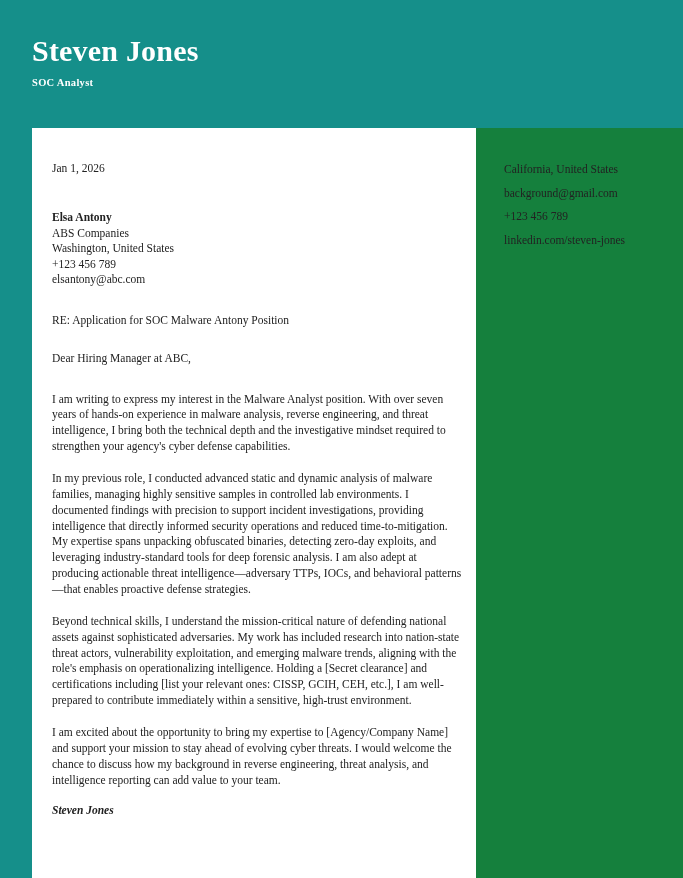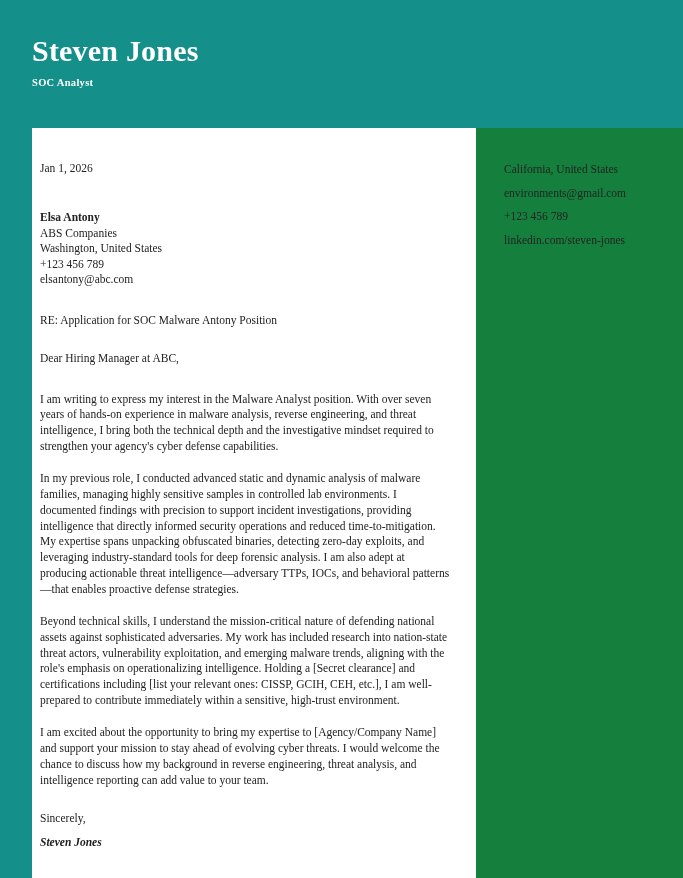--- a/index.html
+++ b/index.html
@@ -90,21 +90,21 @@
   .body-col {
     position: absolute;
     left: 32px;
     top: 128px;
     width: 444px;
     height: 750px;
     background: #ffffff;
   }
   .body-inner {
     position: absolute;
-    left: 0px;
+    left: 12px;
     top: 34px;
     width: 412px;
     padding-left: 8px;
   }
   .date {
     font-size: 11.5px;
     color: #222;
     margin-bottom: 24px;
   }
   .recipient {
@@ -160,21 +160,21 @@
       <div class="name">Steven Jones</div>
       <div class="role">SOC Analyst</div>
     </div>
   </div>
 
   <div class="left-rail"></div>
 
   <div class="sidebar">
     <div class="sidebar-inner">
       <div class="sidebar-line">California, United States</div>
-      <div class="sidebar-line">environments@gmail.com</div>
+      <div class="sidebar-line">background@gmail.com</div>
       <div class="sidebar-line">+123 456 789</div>
       <div class="sidebar-line">linkedin.com/steven-jones</div>
     </div>
   </div>
 
   <div class="body-col">
     <div class="body-inner">
 
       <div class="date">Jan 1, 2026</div>
 
@@ -188,19 +188,18 @@
 
       <div class="subject">RE: Application for SOC Malware Antony Position</div>
 
       <div class="salutation">Dear Hiring Manager at ABC,</div>
 
       <div class="para">I am writing to express my interest in the Malware Analyst position. With over seven years of hands-on experience in malware analysis, reverse engineering, and threat intelligence, I bring both the technical depth and the investigative mindset required to strengthen your agency's cyber defense capabilities.</div>
       <div class="para">In my previous role, I conducted advanced static and dynamic analysis of malware families, managing highly sensitive samples in controlled lab environments. I documented findings with precision to support incident investigations, providing intelligence that directly informed security operations and reduced time-to-mitigation. My expertise spans unpacking obfuscated binaries, detecting zero-day exploits, and leveraging industry-standard tools for deep forensic analysis. I am also adept at producing actionable threat intelligence—adversary TTPs, IOCs, and behavioral patterns—that enables proactive defense strategies.</div>
       <div class="para">Beyond technical skills, I understand the mission-critical nature of defending national assets against sophisticated adversaries. My work has included research into nation-state threat actors, vulnerability exploitation, and emerging malware trends, aligning with the role's emphasis on operationalizing intelligence. Holding a [Secret clearance] and certifications including [list your relevant ones: CISSP, GCIH, CEH, etc.], I am well-prepared to contribute immediately within a sensitive, high-trust environment.</div>
       <div class="para">I am excited about the opportunity to bring my expertise to [Agency/Company Name] and support your mission to stay ahead of evolving cyber threats. I would welcome the chance to discuss how my background in reverse engineering, threat analysis, and intelligence reporting can add value to your team.</div>
 
-      <div class="closing">Sincerely,</div>
       <div class="signature">Steven Jones</div>
 
     </div>
   </div>
 
 </div>
 
 </body></html>

